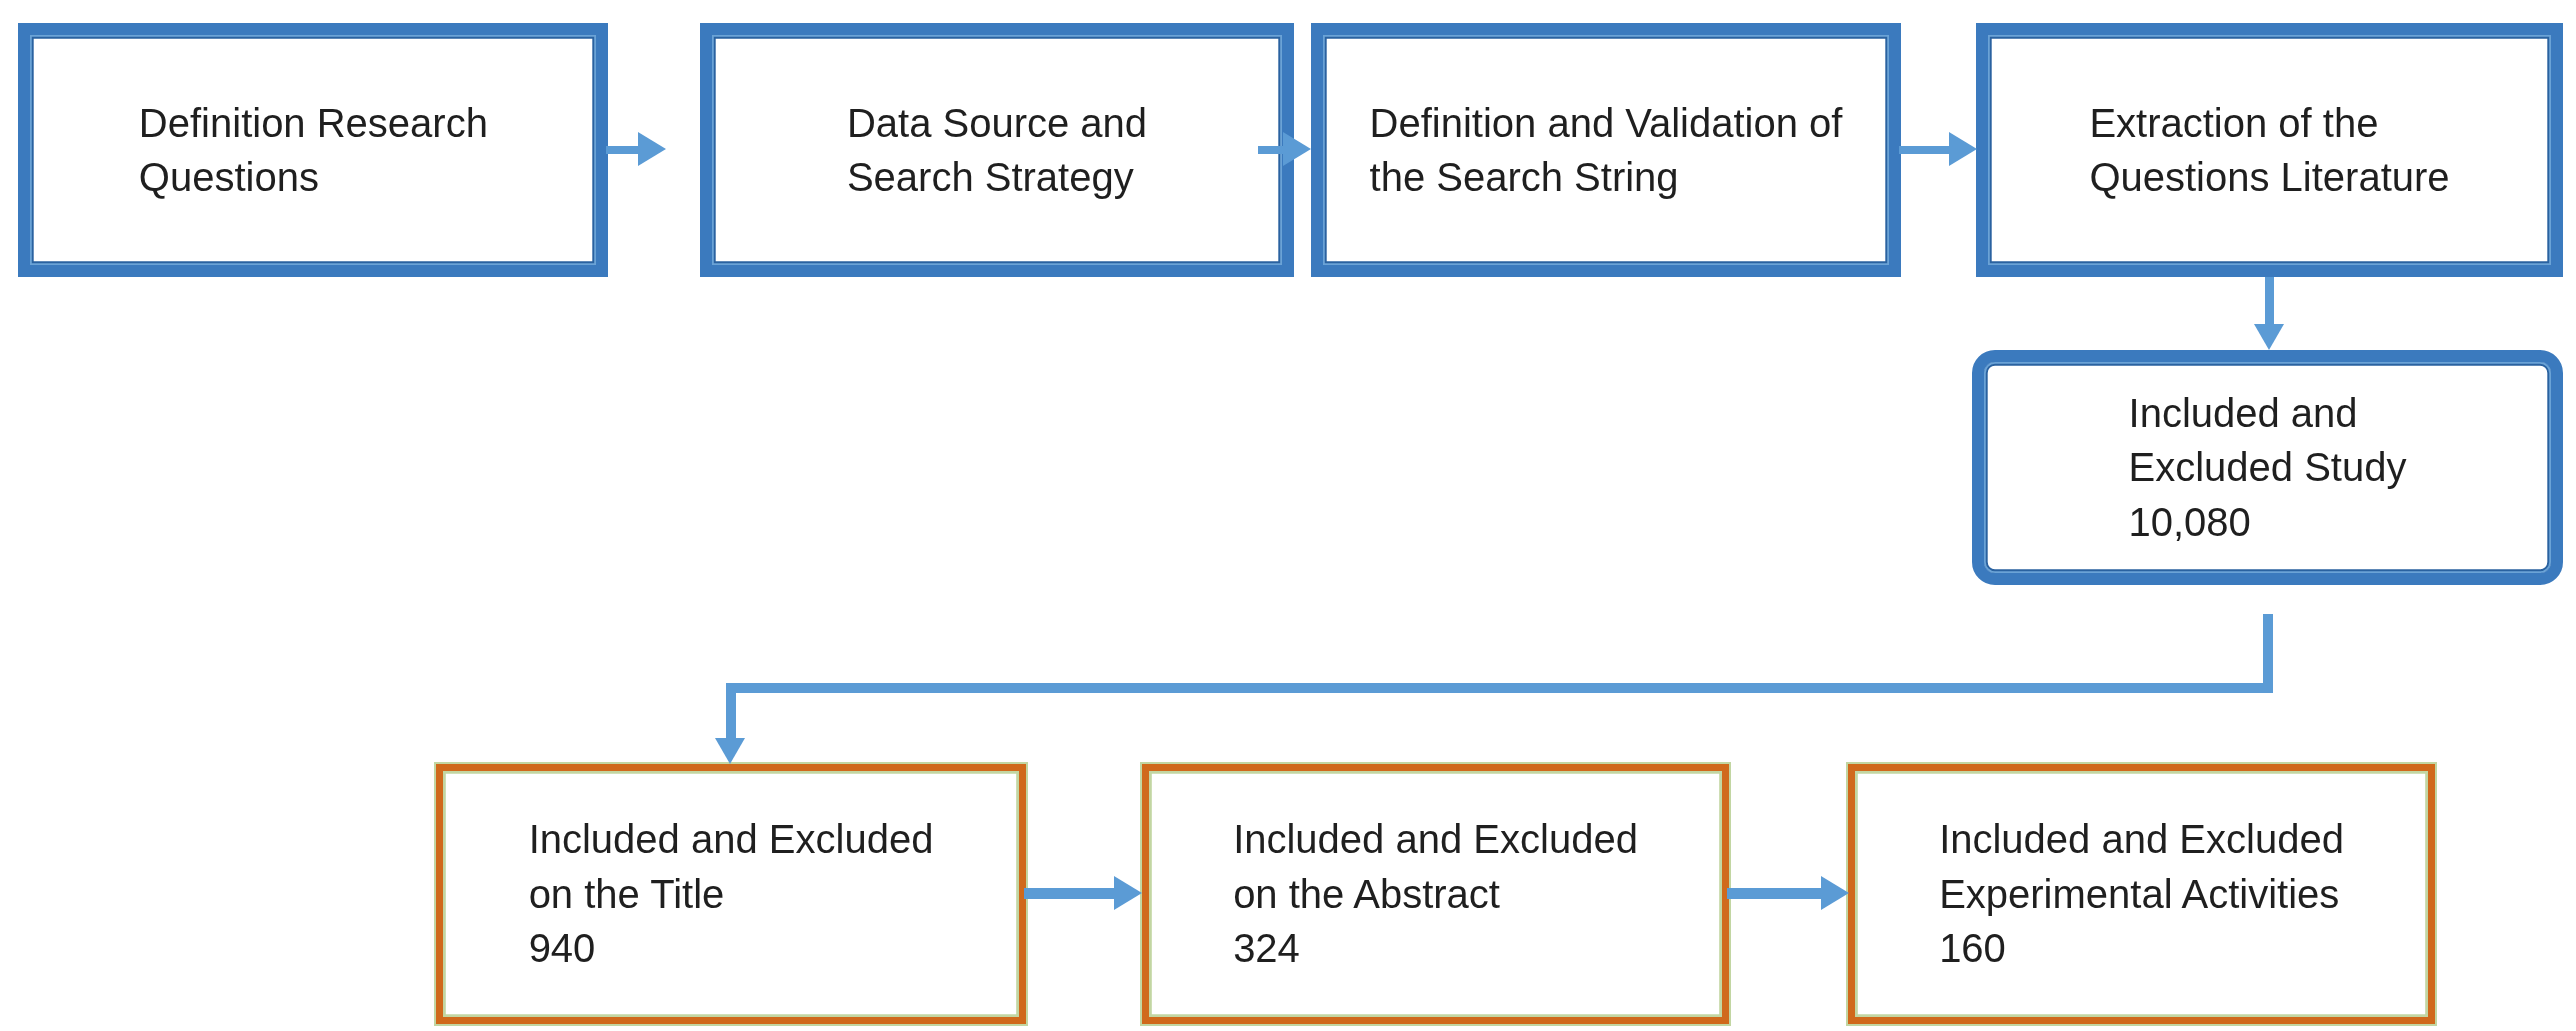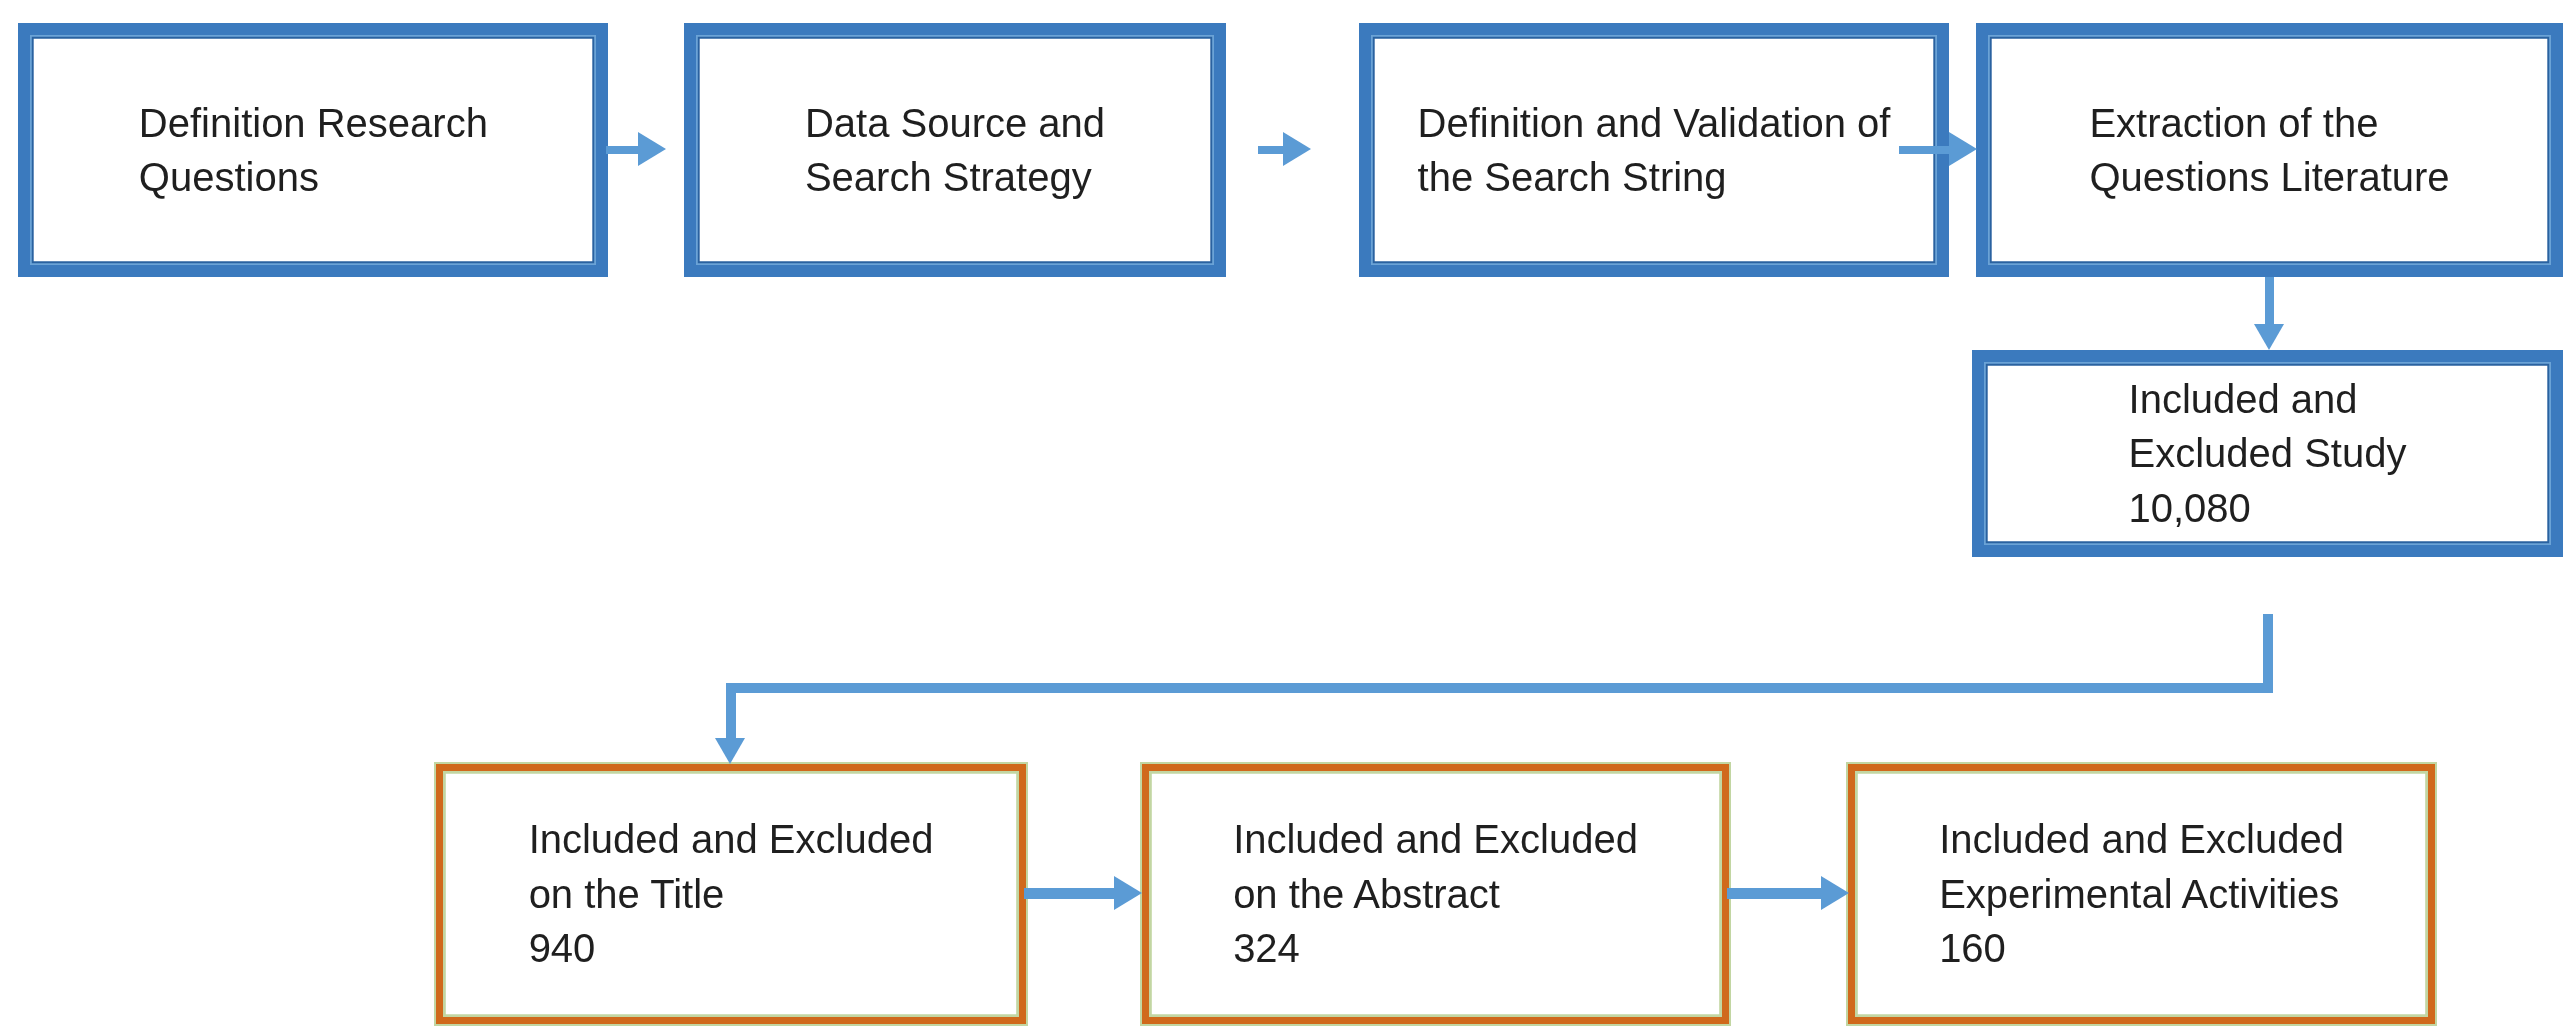--- a/index.html
+++ b/index.html
@@ -37,24 +37,24 @@
     box-shadow: inset 0 0 0 1.8px #6ba3d6, inset 0 0 0 3.7px #2a62a0;
   }
   .box-orange {
     border: 7.4px solid #d0691c;
     outline: 2.8px solid #c2d6a2;
     box-shadow: inset 0 0 0 2.8px #c2d6a2;
   }
 
   
   #box-1 { left: 18.4px;   top: 23px;  width: 590px; height: 254px; }
-  #box-2 { left: 684px;  top: 23px;  width: 542px; height: 254px; }
-  #box-3 { left: 1311px; top: 23px;  width: 590px; height: 254px; margin-left: 48px; }
+  #box-2 { left: 700px;  top: 23px;  width: 594px; height: 254px; }
+  #box-3 { left: 1311px; top: 23px;  width: 590px; height: 254px; }
   #box-4 { left: 1976px; top: 23px;  width: 587px; height: 254px; }
-  #box-5 { left: 1972px; top: 350px; width: 591px; height: 207px; }
+  #box-5 { left: 1972px; top: 350px; width: 591px; height: 235px; border-radius: 23px; }
   #box-6 { left: 436px;  top: 764px; width: 590px; height: 260px; }
   #box-7 { left: 1142px; top: 764px; width: 587px; height: 260px; }
   #box-8 { left: 1848px; top: 764px; width: 587px; height: 260px; }
 
   
   .h-line, .v-line { position: absolute; background: #5b9bd5; }
   .tri-right {
     position: absolute; width: 0; height: 0;
     border-top: 17.5px solid transparent;
     border-bottom: 17.5px solid transparent;

